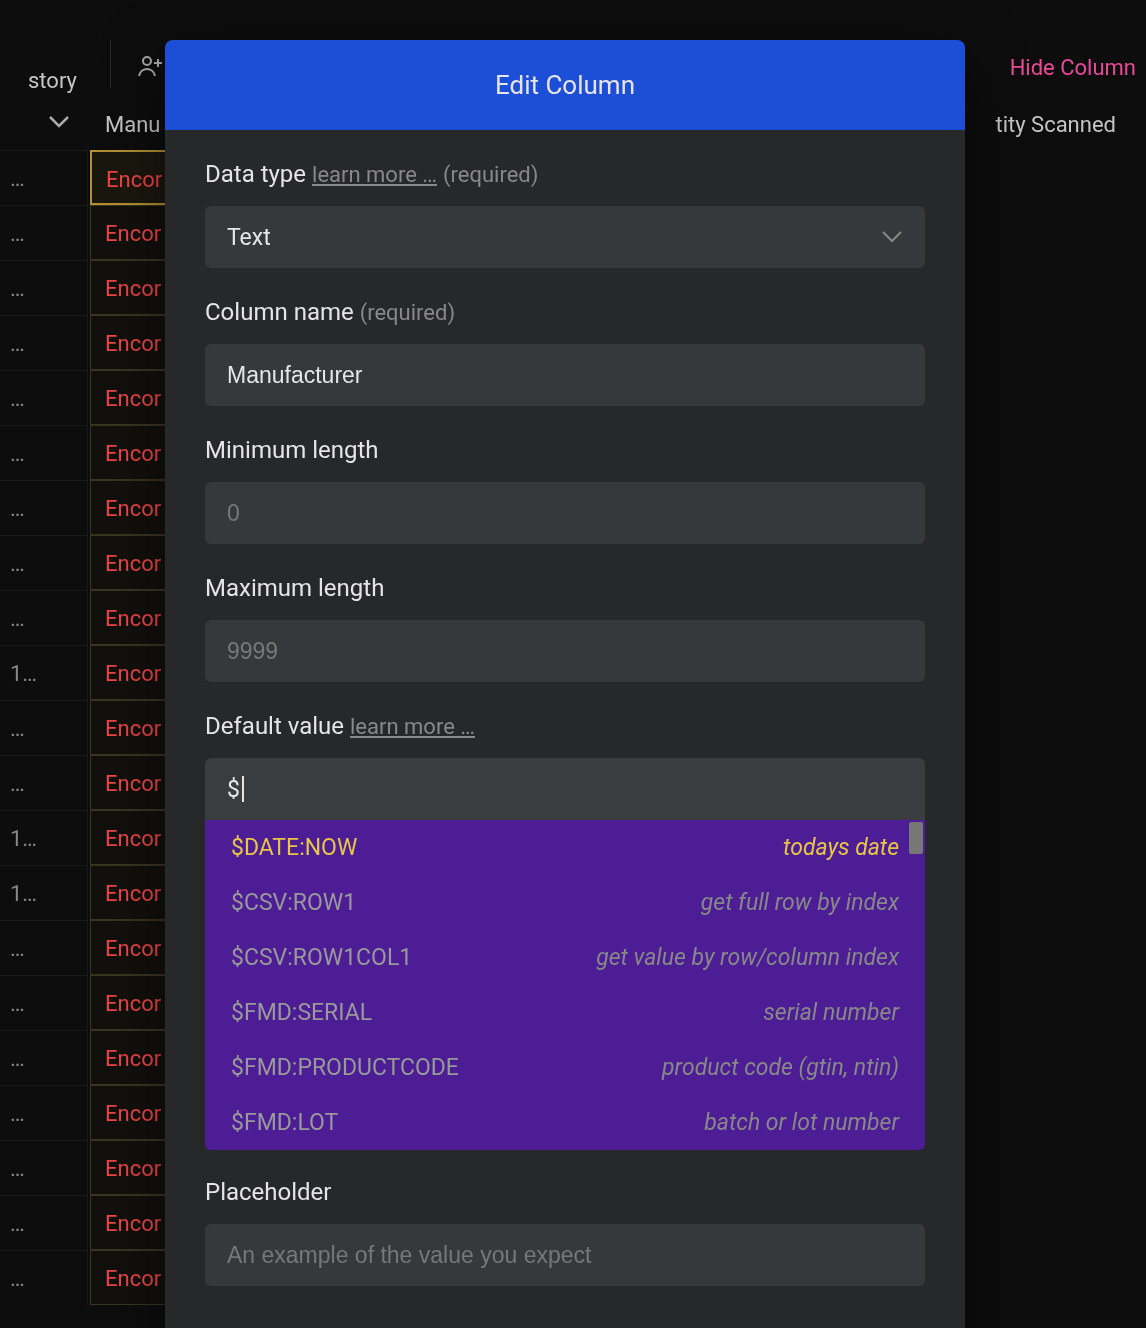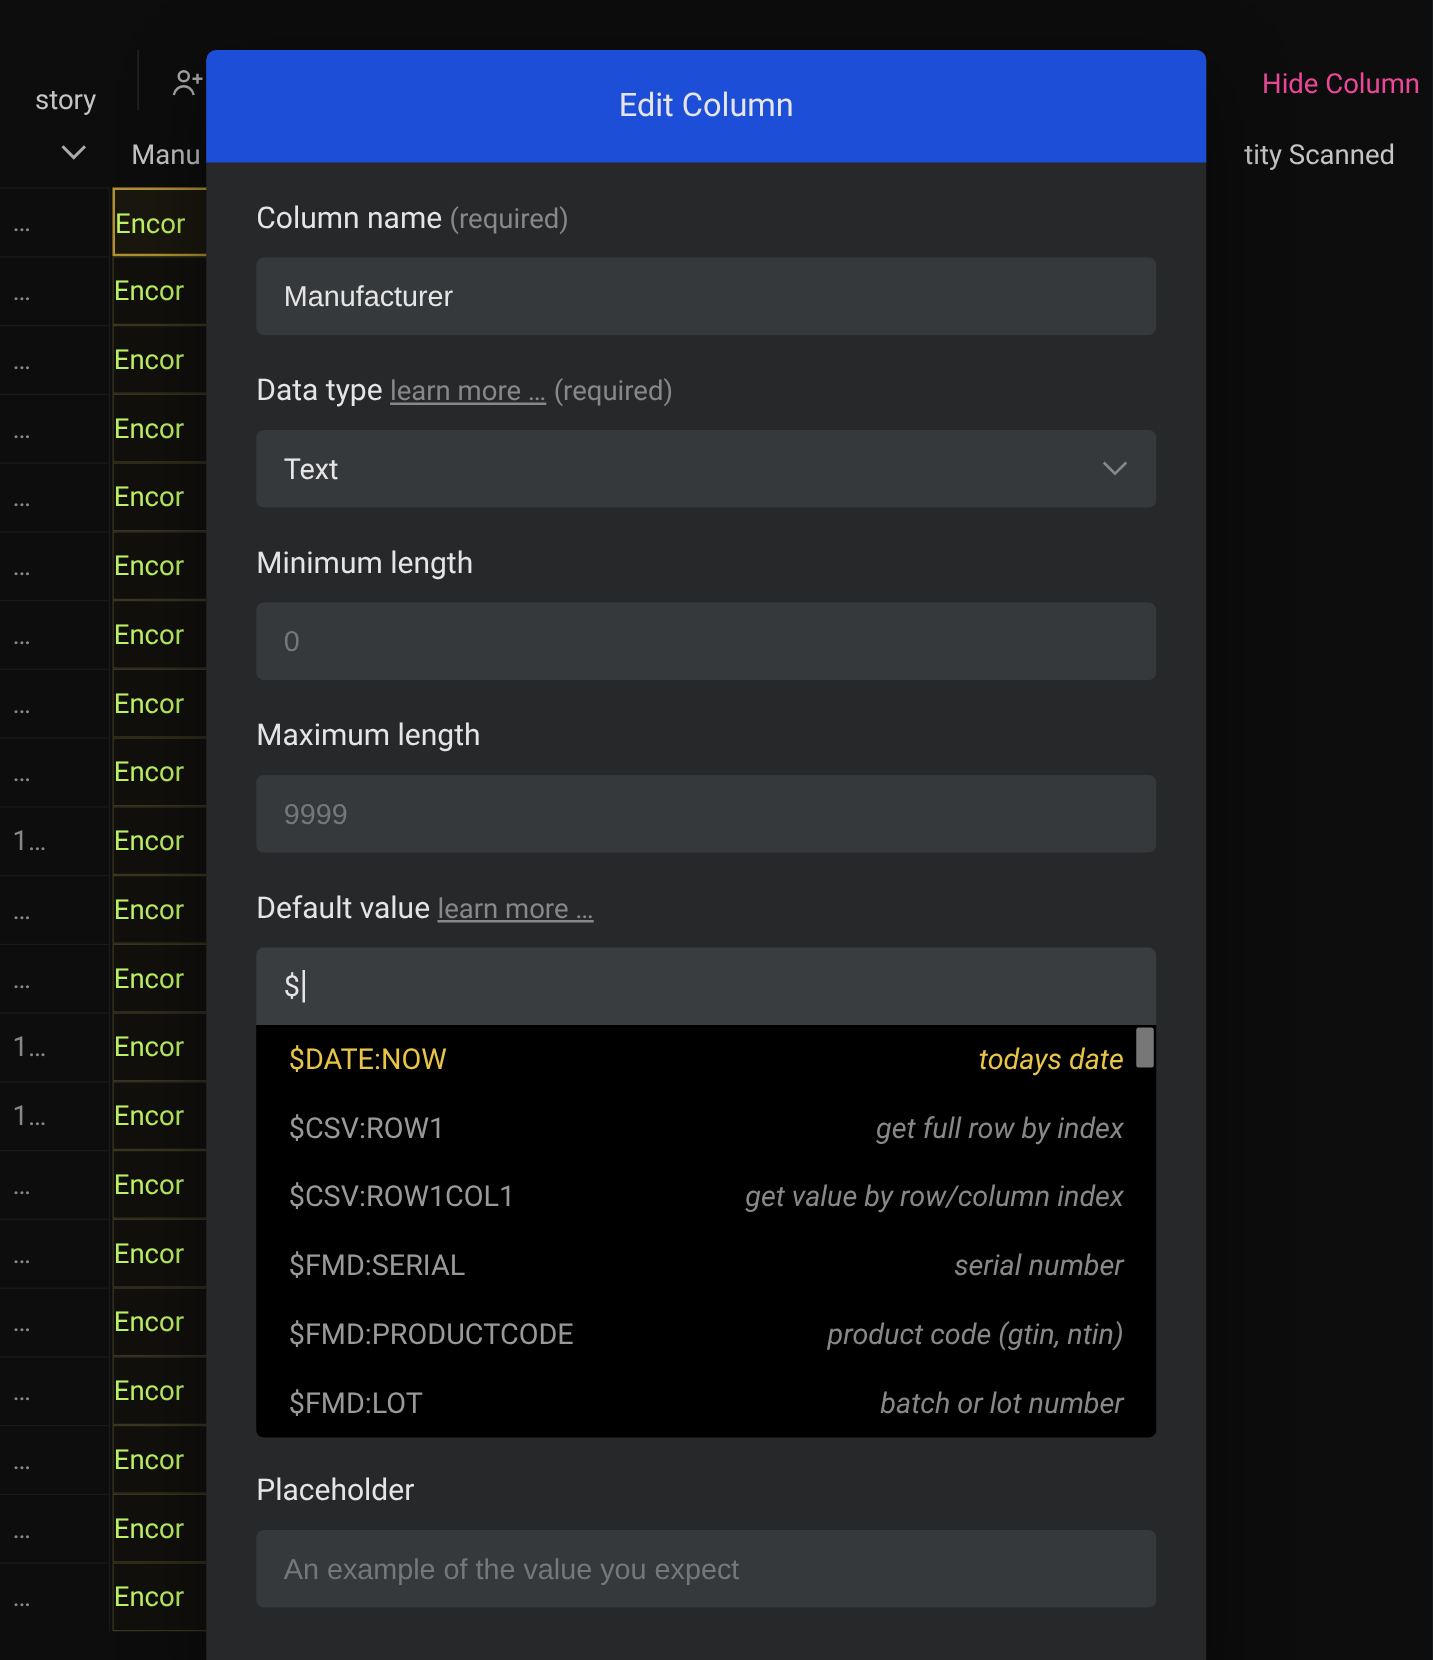--- a/index.html
+++ b/index.html
@@ -68,22 +68,22 @@
   font-size: 22px;
   border-top: 1px solid #1a1a1a;
   border-right: 1px solid #1a1a1a;
   overflow: hidden;
   white-space: nowrap;
   padding-left: 10px;
 }
 .bg-col2 .bg-cell {
   border: 1px solid #3a3520;
   background: rgba(60,50,20,0.1);
-  color: #bef264;
-  padding-left: 0;
+  color: #ef4444;
+  padding-left: 14px;
 }
 .bg-col2 .bg-cell.active {
   border: 2px solid #b09030;
   background: rgba(80,65,20,0.2);
 }
 
 
 .modal {
   position: absolute;
   top: 40px;
@@ -140,21 +140,21 @@
   cursor: pointer;
 }
 .select-chev {
   font-size: 20px;
   color: #888;
 }
 
 
 .suggestions {
   width: 100%;
-  background: #000000;
+  background: #4c1d95;
   border-radius: 0 0 6px 6px;
   position: relative;
 }
 .suggestion-row {
   display: flex;
   justify-content: space-between;
   align-items: center;
   padding: 14px 26px;
   font-size: 23px;
   cursor: pointer;
@@ -277,43 +277,43 @@
       <div class="bg-cell">Encor</div>
       <div class="bg-cell">Encor</div>
       <div class="bg-cell">Encor</div>
       <div class="bg-cell">Encor</div>
     </div>
 </div>
 
 <div class="modal">
   <div class="modal-title">Edit Column</div>
   <div class="modal-body">
-
-    <div class="field-group">
-      <label class="field-label">
-        <span>Column name</span>
-        <span class="req">(required)</span>
-      </label>
-      <input class="text-input" type="text" value="Manufacturer" style="">
-    </div>
 
     <div class="field-group">
       <label class="field-label">
         <span>Data type</span>
         <span class="learn-more">learn more …</span>
         <span class="req">(required)</span>
       </label>
       <div class="select-input">
         <span>Text</span>
         <span class="select-chev">
           <svg width="22" height="14" viewBox="0 0 22 14" fill="none" stroke="#888" stroke-width="2">
               <path d="M2 2l9 9 9-9"></path>
             </svg>
         </span>
       </div>
+    </div>
+
+    <div class="field-group">
+      <label class="field-label">
+        <span>Column name</span>
+        <span class="req">(required)</span>
+      </label>
+      <input class="text-input" type="text" value="Manufacturer" style="">
     </div>
 
     <div class="field-group">
       <label class="field-label">Minimum length</label>
       <input class="text-input" type="text" placeholder="0" style="">
     </div>
 
     <div class="field-group">
       <label class="field-label">Maximum length</label>
       <input class="text-input" type="text" placeholder="9999" style="">

